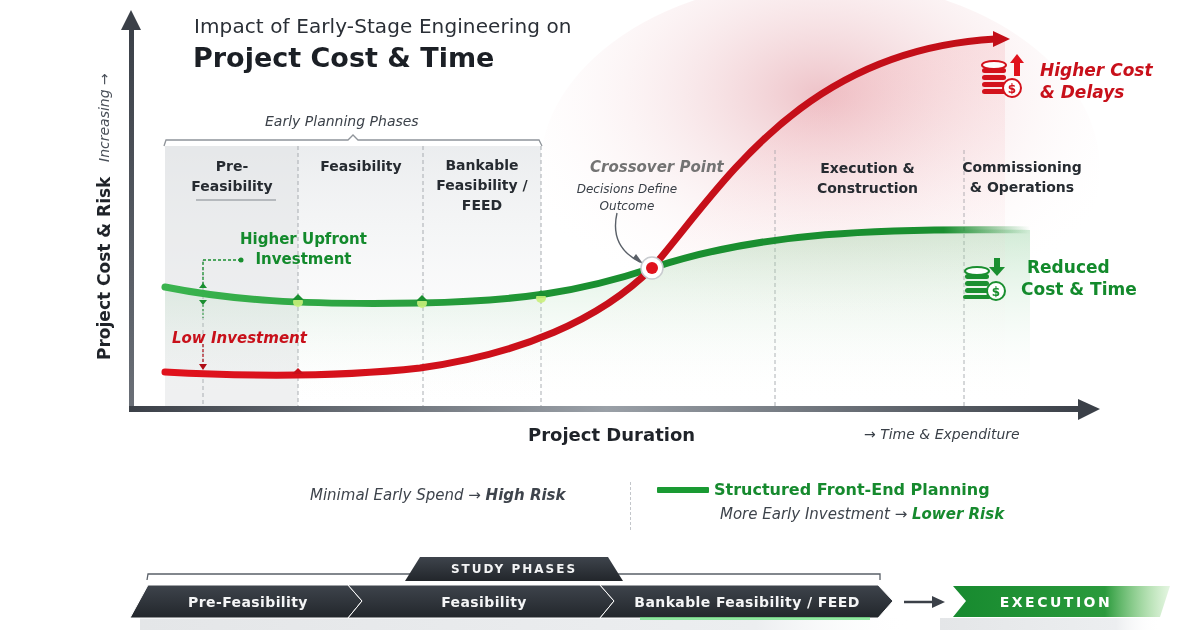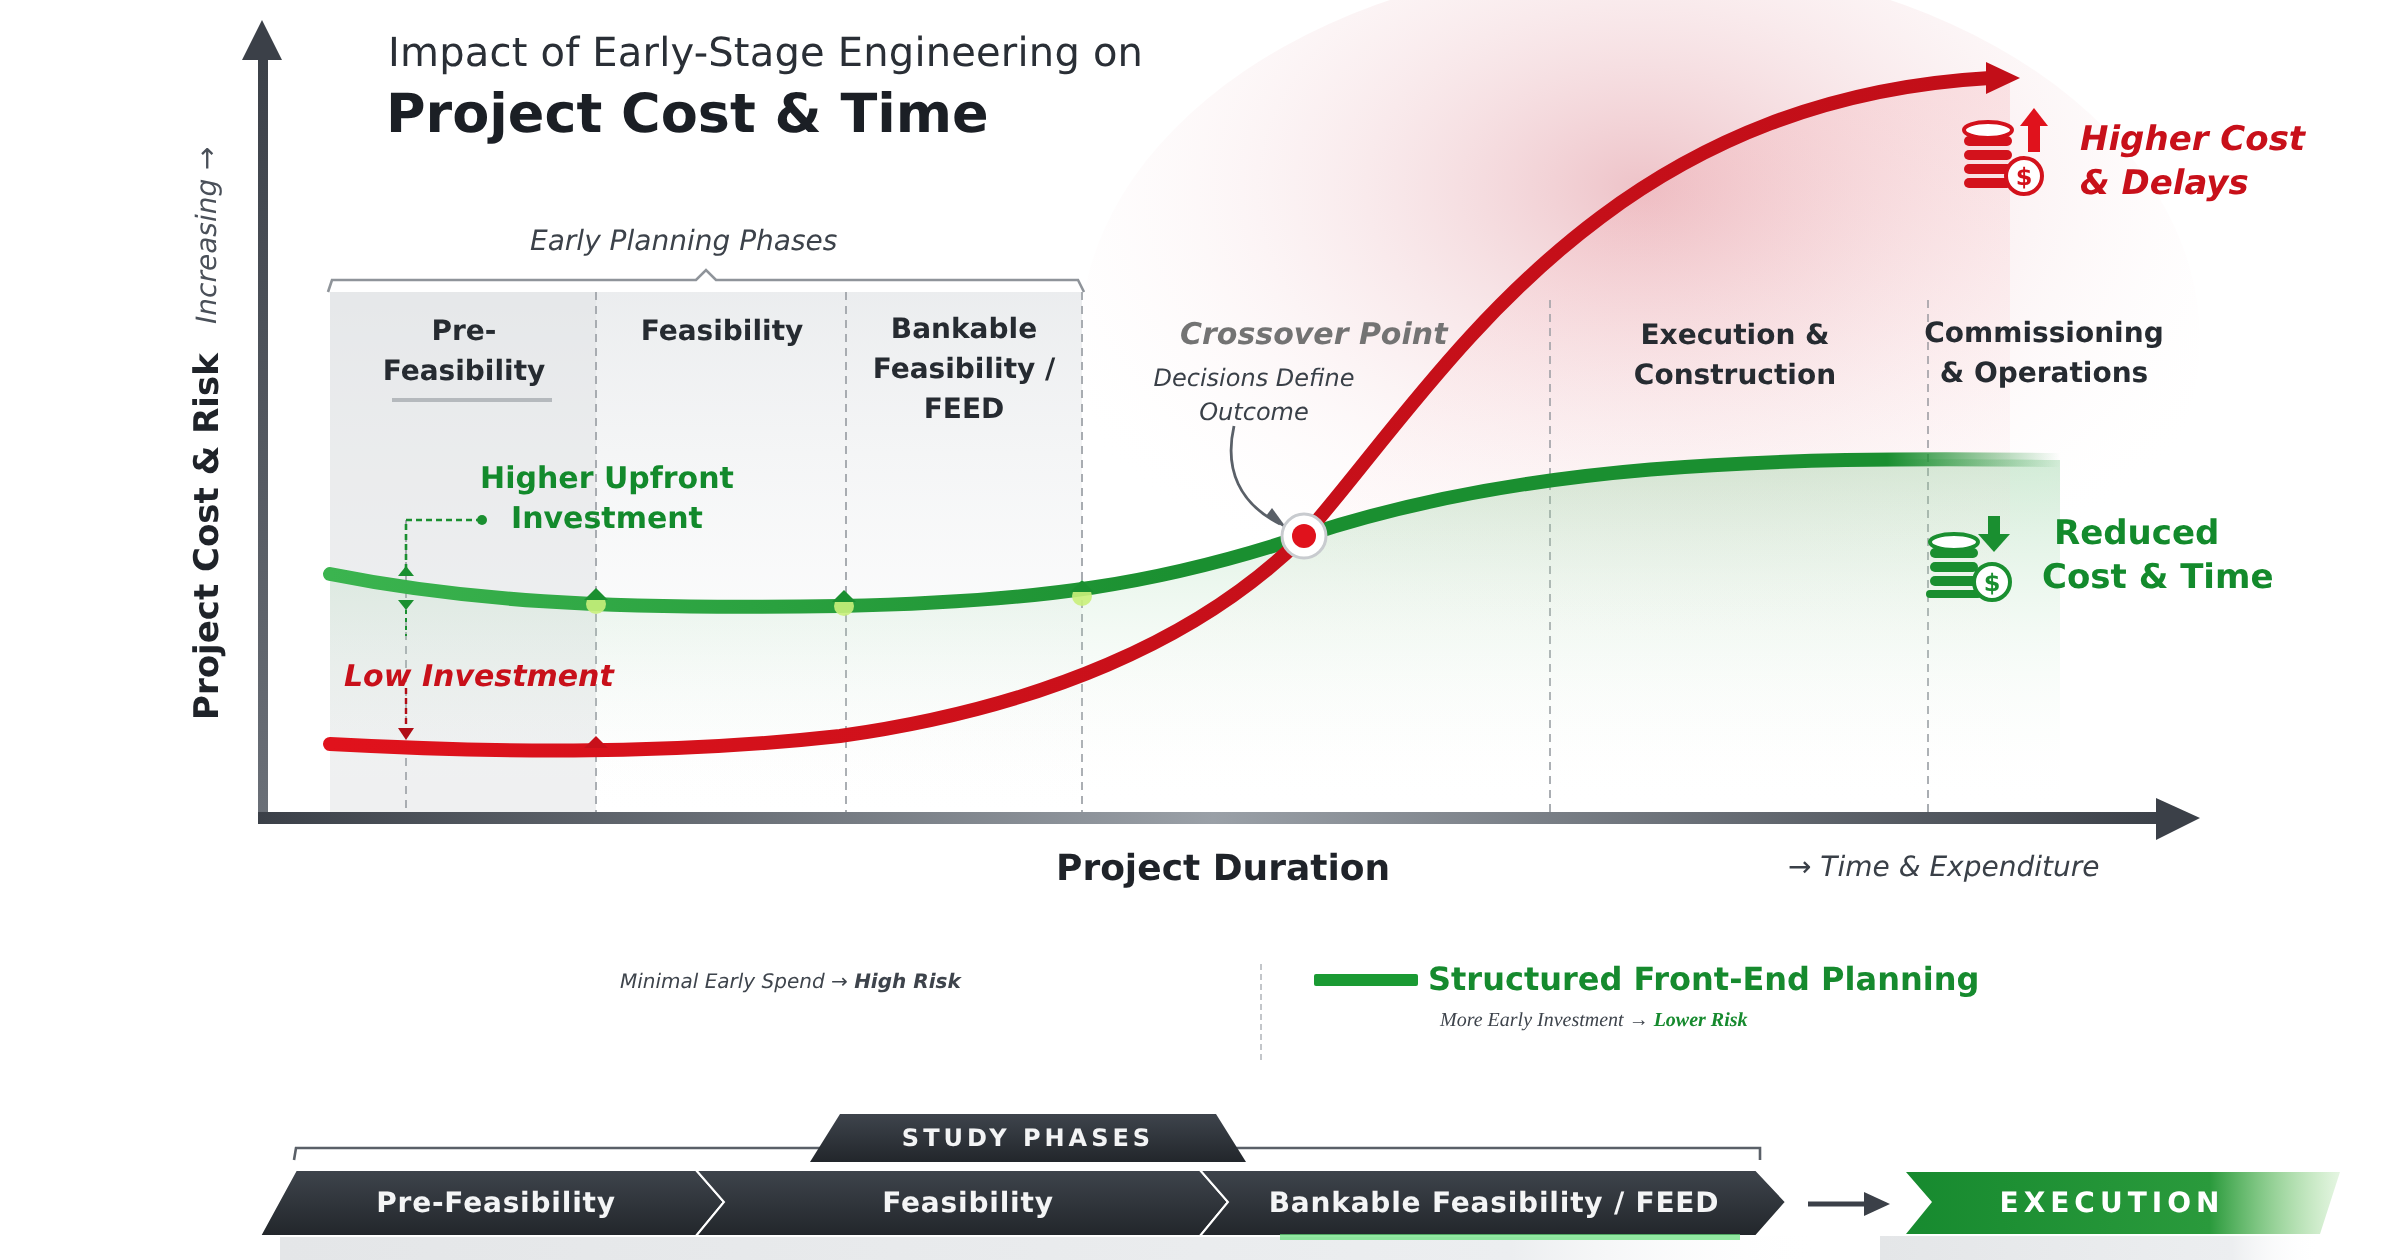--- a/index.html
+++ b/index.html
@@ -29,26 +29,26 @@
   .green-italic { font-weight: bold; color: #138a2c; }
   .red-italic { font-style: italic; font-weight: bold; color: #c8101a; }
 
   .higher-upfront { left: 236px; top: 229px; font-size: 15px; line-height: 20px; text-align: center; width: 135px; }
   .low-inv { left: 172px; top: 329px; font-size: 15px; }
 
   .higher-cost { left: 1040px; top: 59px; font-size: 17px; line-height: 22px; }
   .reduced { left: 1021px; top: 256px; font-size: 17px; line-height: 22px; }
 
   .xlabel { left: 528px; top: 424px; font-size: 18px; font-weight: bold; color: #1f2329; }
-  .xlabel-time { left: 894px; top: 426px; font-size: 14px; font-style: italic; color: #3a4048; }
+  .xlabel-time { left: 864px; top: 426px; font-size: 14px; font-style: italic; color: #3a4048; }
 
   .legend-sep { left: 630px; top: 482px; width: 0; height: 48px; border-left: 1px dashed #c3c6ca; }
   .legend-swatch { width: 52px; height: 6px; border-radius: 1px; }
   .legend-title { font-size: 16px; font-weight: bold; }
-  .legend-desc { font-size: 10px; font-style: italic; color: #3e444c; }
+  .legend-desc { font-size: 15px; font-style: italic; color: #3e444c; }
 
   .study-label { position: absolute; left: 405px; top: 557px; width: 218px; height: 24px;
                  font-size: 12px; font-weight: bold; letter-spacing: 2px; color: #f3f4f5;
                  display: flex; align-items: center; justify-content: center; }
   .chev-label { position: absolute; top: 585px; height: 33px; display: flex; align-items: center; justify-content: center;
                 font-size: 14px; font-weight: bold; color: #f4f5f6; letter-spacing: 0.4px; }
   .exec-label { position: absolute; left: 968px; top: 586px; width: 176px; height: 31px; display: flex; align-items: center; justify-content: center;
                 font-size: 14px; font-weight: bold; color: #ffffff; letter-spacing: 2.5px; }
 </style>
 </head>
@@ -265,21 +265,21 @@
     <div class="legend-desc" style="margin-left:66px; margin-top:6px;">
       <span>Minimal Early Spend → </span><span style="font-weight:bold; color:#3e444c;">High Risk</span>
     </div>
   </div>
 
   <div class="abs" style="left:657px; top:480px;">
     <div style="display:flex; align-items:center; gap:5px;">
       <div class="legend-swatch" style="background:#1a9a33;"></div>
       <div class="legend-title" style="color:#168a2e;">Structured Front-End Planning</div>
     </div>
-    <div class="legend-desc" style="margin-left:63px; margin-top:6px;font-family:Liberation Serif, serif;">
+    <div class="legend-desc" style="margin-left:63px; margin-top:6px;">
       <span>More Early Investment → </span><span style="font-weight:bold; color:#168a2e;">Lower Risk</span>
     </div>
   </div>
 
   <div class="study-label">STUDY PHASES</div>
   <div class="chev-label" style="left:150px; width:196px;">Pre-Feasibility</div>
   <div class="chev-label" style="left:366px; width:236px;">Feasibility</div>
   <div class="chev-label" style="left:614px; width:266px;">Bankable Feasibility / FEED</div>
   <div class="exec-label">EXECUTION</div>
 

